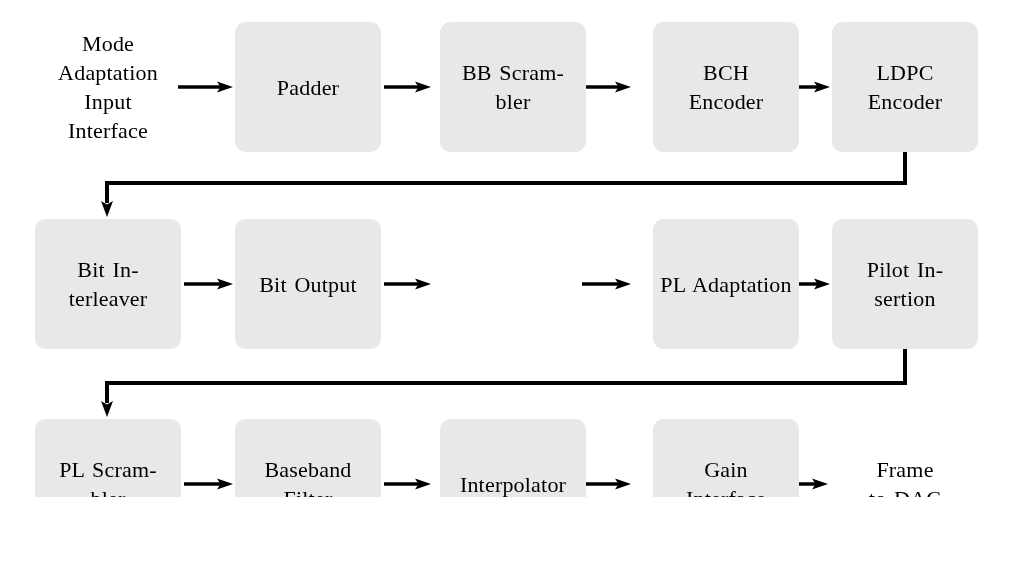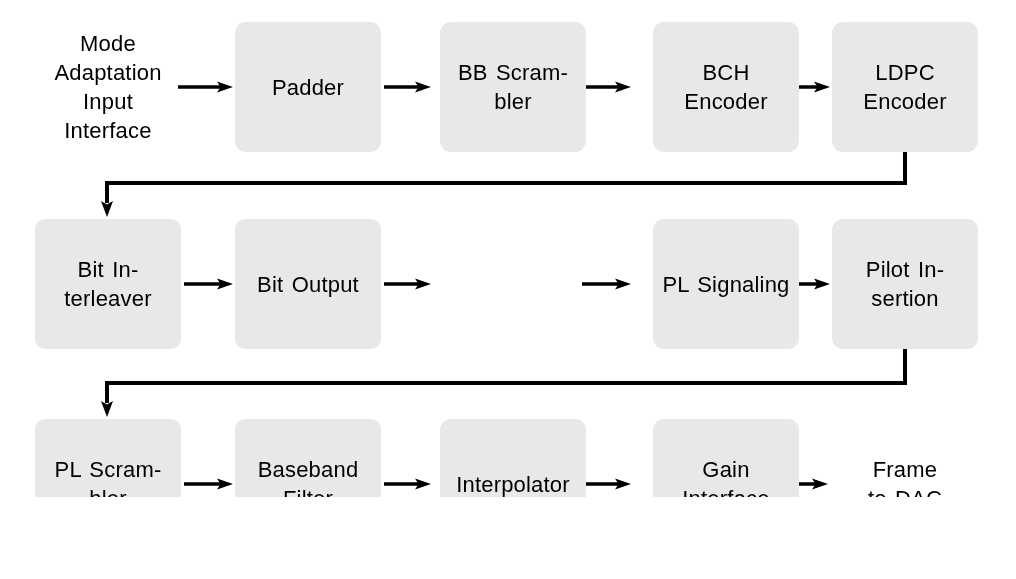--- a/index.html
+++ b/index.html
@@ -4,21 +4,21 @@
 <style>
   :root{
     --bg:#ffffff; --box-fill:#e8e8e8; --line:#000000; --text:#000000;
   }
   *{margin:0;padding:0;box-sizing:border-box;}
   html,body{background:var(--bg);}
   .canvas{
     position:relative;
     width:1016px;height:497px;
     background:var(--bg);
-    font-family:Liberation Sans, sans-serif;
+    font-family:Liberation Serif, serif;
     color:var(--text);
     overflow:hidden;
   }
   .wires{position:absolute;left:0;top:0;width:1016px;height:579px;}
   .wire{stroke:var(--line);stroke-width:3.5;fill:none;}
   .wire-thick{stroke:var(--line);stroke-width:4;fill:none;}
   .head{fill:var(--line);stroke:none;}
   .node{
     position:absolute;
     width:146px;height:130px;
@@ -111,21 +111,21 @@
   <div class="node box r1 c3">BB Scram-
 bler</div>
   <div class="node box r1 c4">BCH
 Encoder</div>
   <div class="node box r1 c5">LDPC
 Encoder</div>
 
   <div class="node box r2 c1">Bit In-
 terleaver</div>
   <div class="node box r2 c2">Bit Output</div>
-  <div class="node box r2 c4">PL Signaling</div>
+  <div class="node box r2 c4">PL Adaptation</div>
   <div class="node box r2 c5">Pilot In-
 sertion</div>
 
   <div class="node box r3 c1">PL Scram-
 bler</div>
   <div class="node box r3 c2">Baseband
 Filter</div>
   <div class="node box r3 c3">Interpolator</div>
   <div class="node box r3 c4">Gain
 Interface</div>

